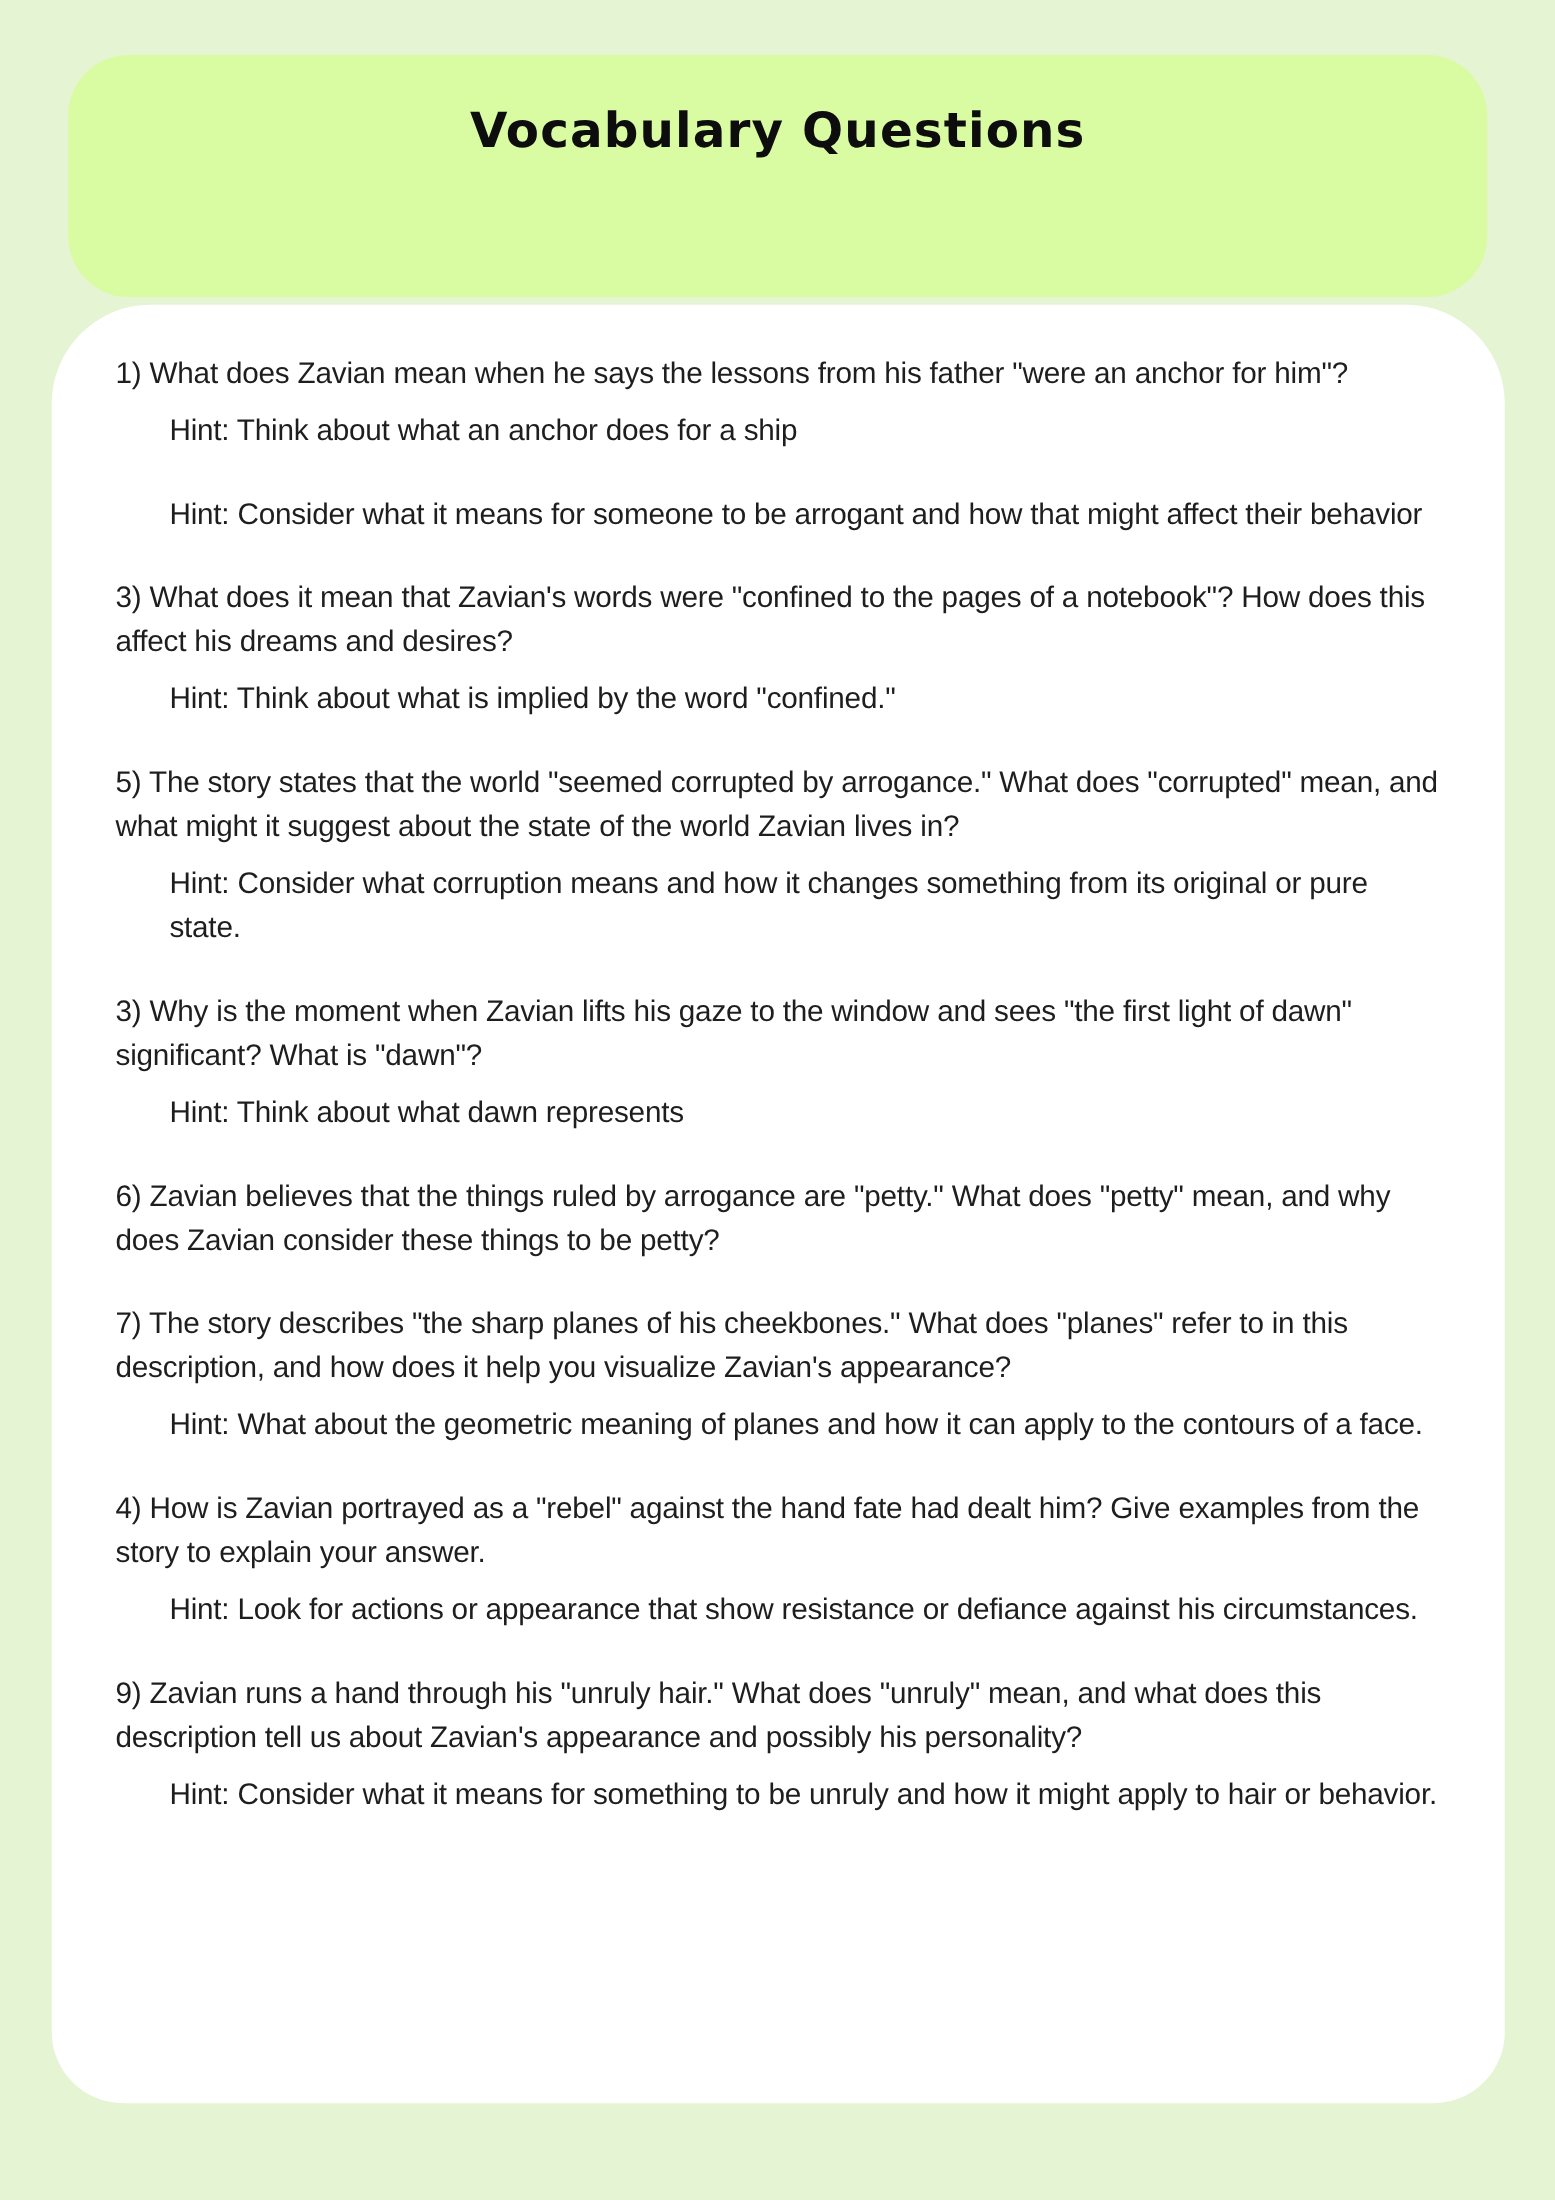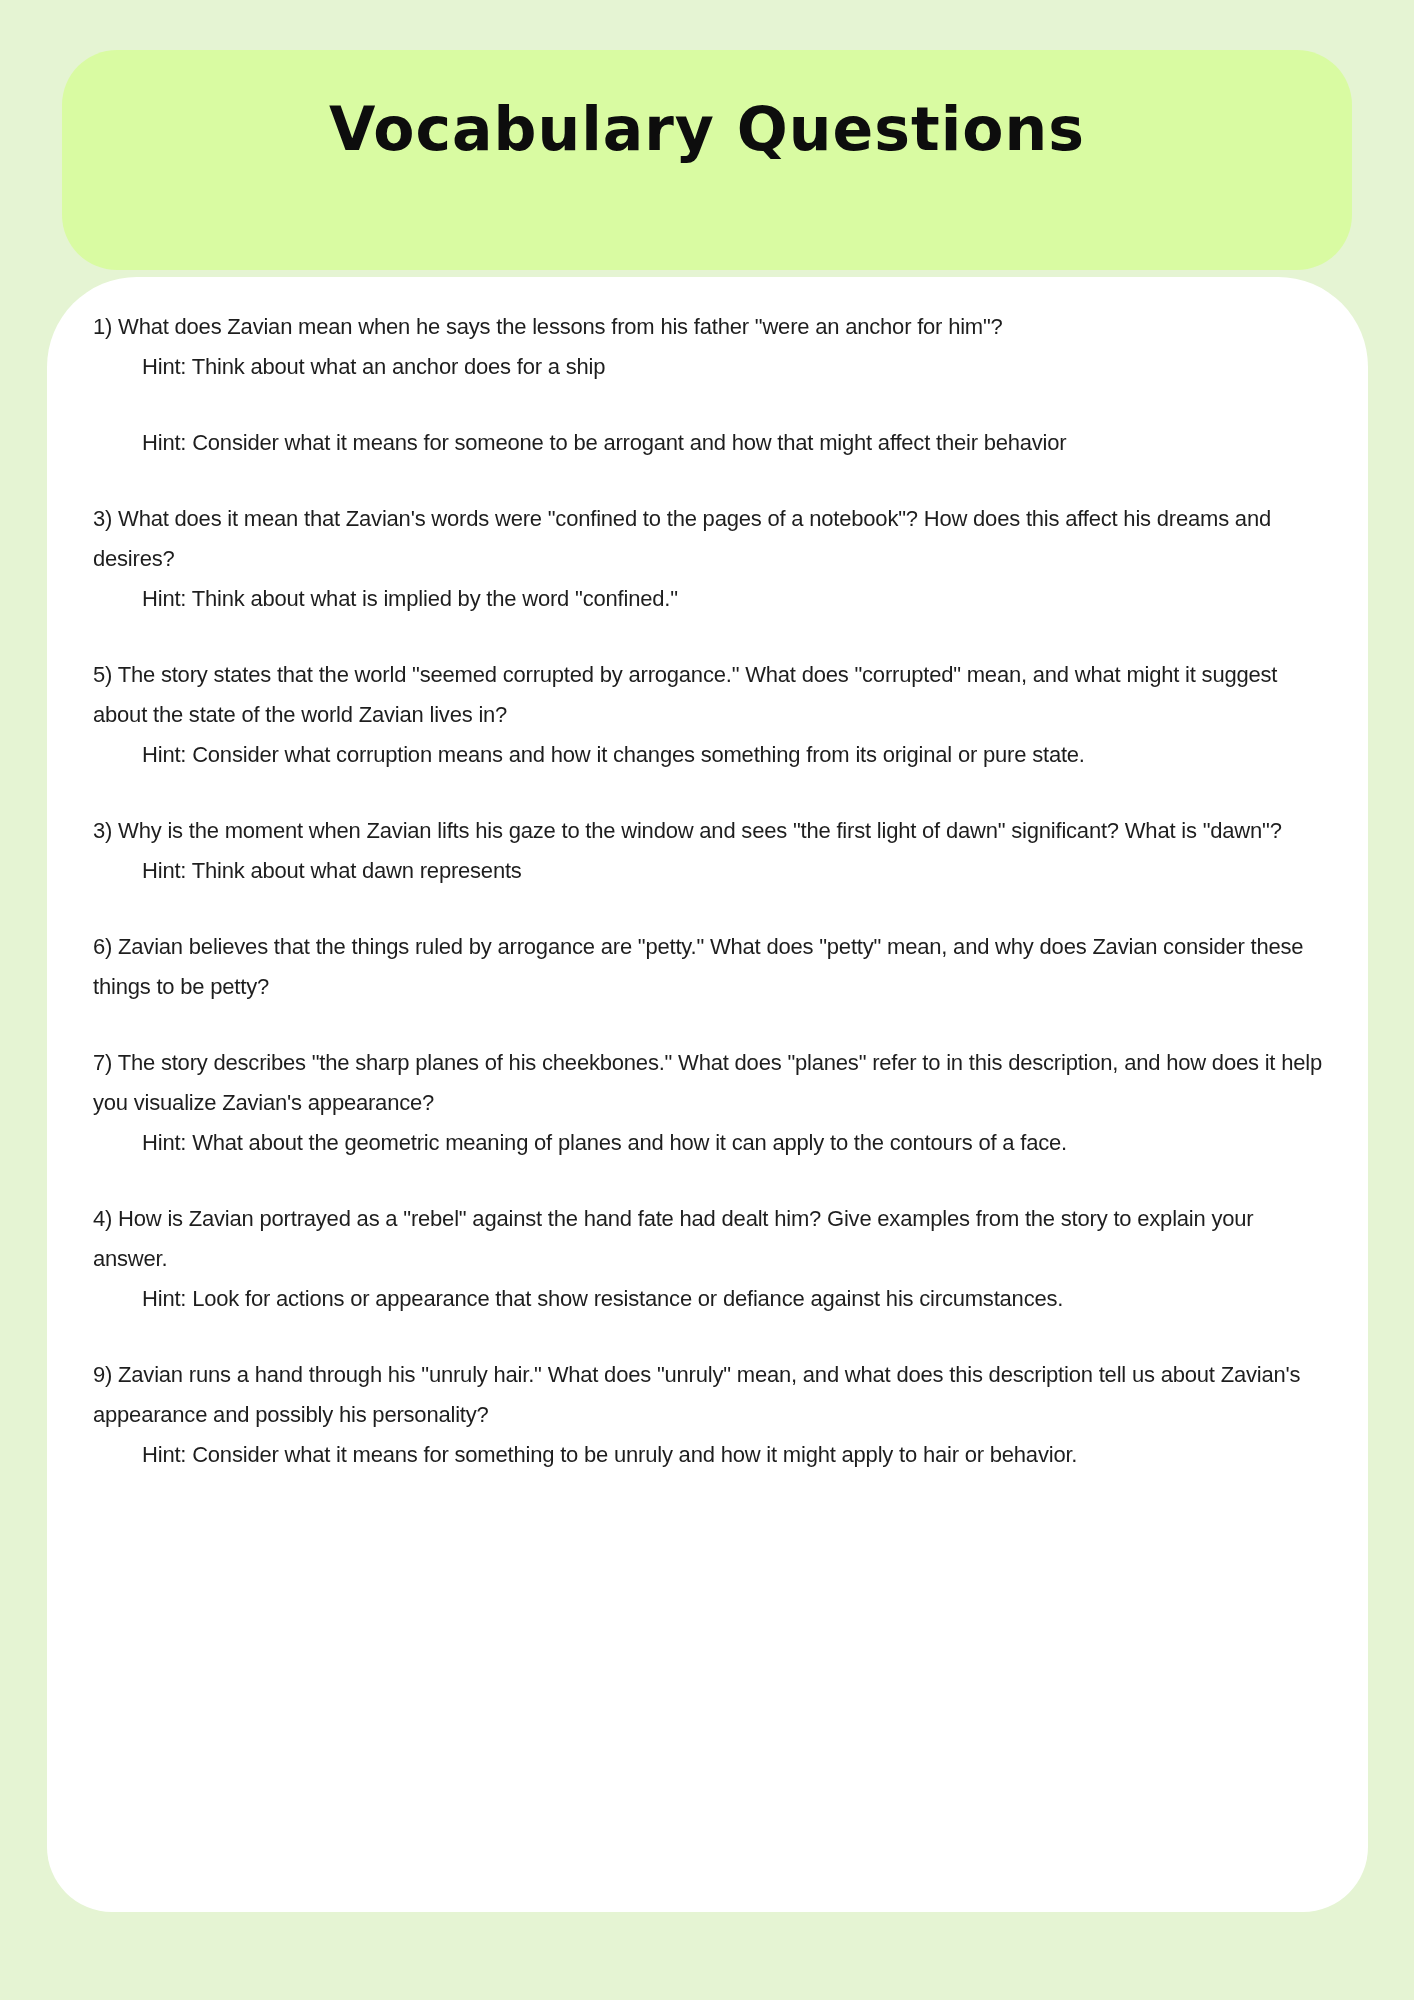--- a/index.html
+++ b/index.html
@@ -22,42 +22,42 @@
     height: 220px;
     background: #d9fba2;
     border-radius: 55px;
   }
   .title {
     margin: 0;
     padding-top: 44px;
     text-align: center;
     font-family: "DejaVu Sans", sans-serif;
     font-weight: 800;
-    font-size: 60px;
+    font-size: 44px;
     letter-spacing: 1px;
     color: #0d0d0d;
   }
   .content-card {
     position: absolute;
     left: 47px;
     top: 277px;
     width: 1321px;
     height: 1635px;
     box-sizing: border-box;
     background: #ffffff;
     border-radius: 90px 90px 65px 65px;
     padding: 30px 45px 0 46px;
     overflow: hidden;
   }
   .question-block {
     margin: 0 0 36px 0;
   }
   .q-text, .q-hint {
-    margin: 0;
-    font-size: 22px;
+    margin: 12px;
+    font-size: 27px;
     line-height: 40px;
     letter-spacing: -0.2px;
   }
   .q-hint {
     padding-left: 49px;
   }
 </style>
 </head>
 <body>
 

